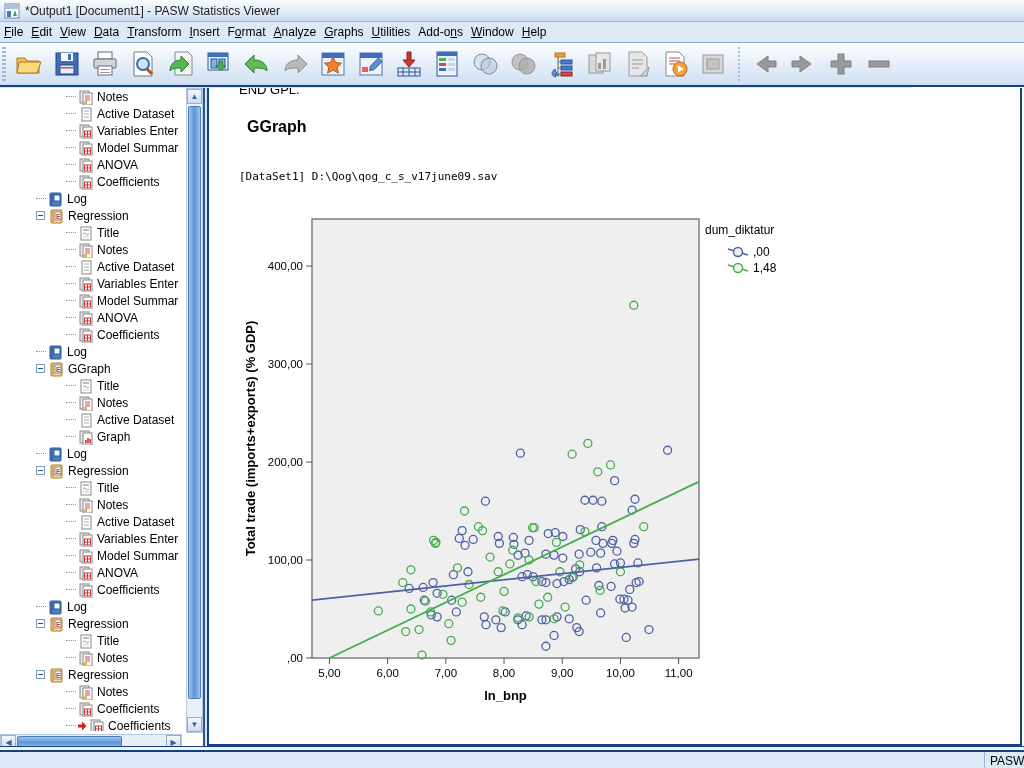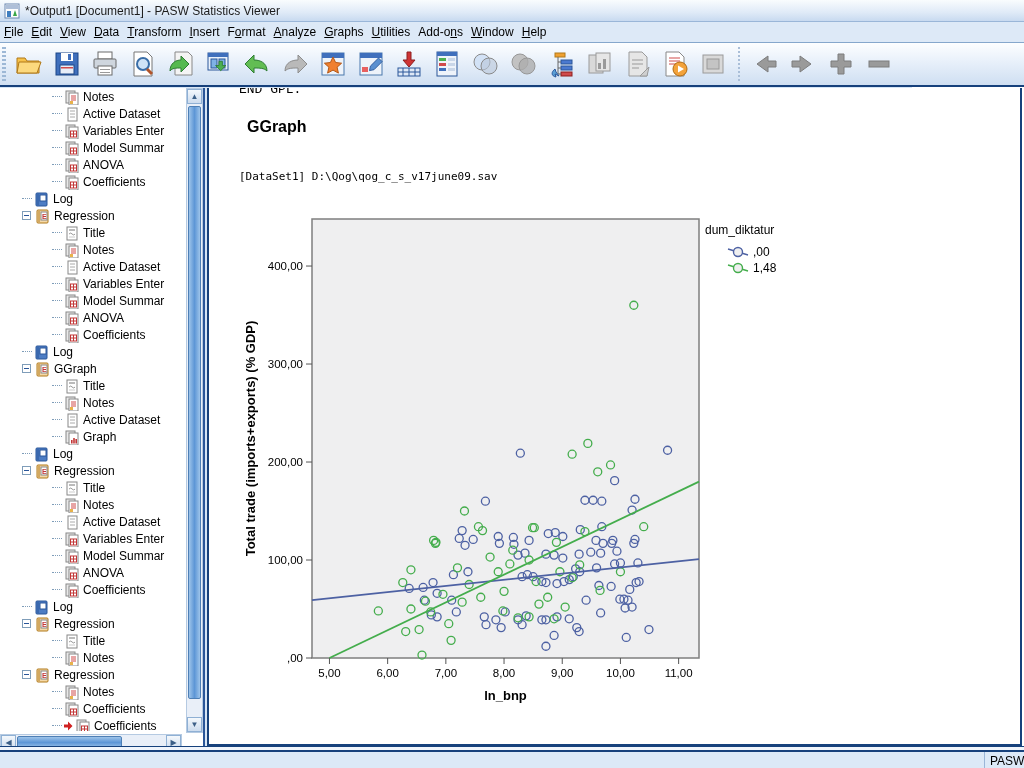--- a/index.html
+++ b/index.html
@@ -25,41 +25,41 @@
   #toolbar .grip { position:absolute; left:2px; top:4px; width:4px; height:36px;
     background:repeating-linear-gradient(#9db8d6 0 2px, transparent 2px 4px); }
   .tbtn { width:38px; height:38px; display:flex; align-items:center; justify-content:center; }
   .tbtn svg { width:30px; height:30px; }
   .tsep { width:2px; height:34px; margin:0 6px;
     background:repeating-linear-gradient(#a9bed8 0 2px, transparent 2px 4px); }
 
   
   #treepanel { position:absolute; left:0; top:88px; width:205px; height:663px; background:#fff;
     border-right:2px solid #2a5699; }
-  #tree { position:absolute; left:0; top:0; width:184px; height:643px; overflow:hidden; font-size:12px; }
+  #tree { position:absolute; left:0; top:0; width:184px; height:643px; overflow:hidden; font-size:12px;padding-left:14px; }
   .trow { height:17px; display:flex; align-items:center; white-space:nowrap; color:#000; }
   .trow .conn { border-top:1px dotted #7f9db9; width:10px; height:1px; margin-right:1px; }
   .expbox { width:9px; height:9px; border:1px solid #7f9db9; background:#fff; position:relative; margin-right:3px; flex:0 0 9px;}
   .expbox::after { content:""; position:absolute; left:1px; top:3px; width:5px; height:1px; background:#2a5699; }
   .ticn { width:17px; height:16px; margin-right:3px; flex:0 0 17px; }
   .curarrow { width:10px; height:10px; margin-right:1px; }
 
   
   .sb { background:#e9eff8; border:1px solid #b5cae2; position:absolute; }
   #vscroll { right:0; top:0; width:17px; height:645px; }
   #hscroll { left:0; bottom:0; width:182px; height:17px; }
   .sbtn { position:absolute; width:15px; height:15px; background:linear-gradient(#f4f8fc,#cddcee);
     border:1px solid #8fb0d4; display:flex; align-items:center; justify-content:center; font-size:8px; color:#3c5f87; }
   .thumbv { position:absolute; left:1px; width:13px; background:linear-gradient(90deg,#9ec4ea,#5d96d6 50%,#9ec4ea); border:1px solid #4e7fb5; border-radius:2px; }
   .thumbh { position:absolute; top:1px; height:13px; background:linear-gradient(#9ec4ea,#5d96d6 50%,#9ec4ea); border:1px solid #4e7fb5; border-radius:2px; }
 
   
   #content { position:absolute; left:207px; top:88px; width:815px; height:658px; background:#fff;
     border:2px solid #16417c; border-top:none; overflow:hidden; }
-  #clippedline { position:absolute; left:30px; top:-6px; font-family:Liberation Mono, monospace; font-size:13px; color:#000; }
+  #clippedline { position:absolute; left:30px; top:-6px; font-family:Liberation Sans, sans-serif; font-size:13px; color:#000; }
   #heading { position:absolute; left:38px; top:30px; font-size:16px; font-weight:bold; color:#000; }
   #datasetline { position:absolute; left:30px; top:82px; font-family:"DejaVu Sans Mono",monospace; font-size:11px; color:#000; }
   #chartwrap { position:absolute; left:30px; top:122px; width:560px; height:505px; }
 
   
   #legend { position:absolute; left:496px; top:135px; width:180px; font-size:12px; color:#000; }
   #legend .ltitle { margin-bottom:8px; }
   .lentry { display:flex; align-items:center; margin:2px 0 2px 22px; }
   .lentry svg { margin-right:4px; }
   #r2block { margin-top:16px; text-align:right; width:130px; font-size:11.5px; }

